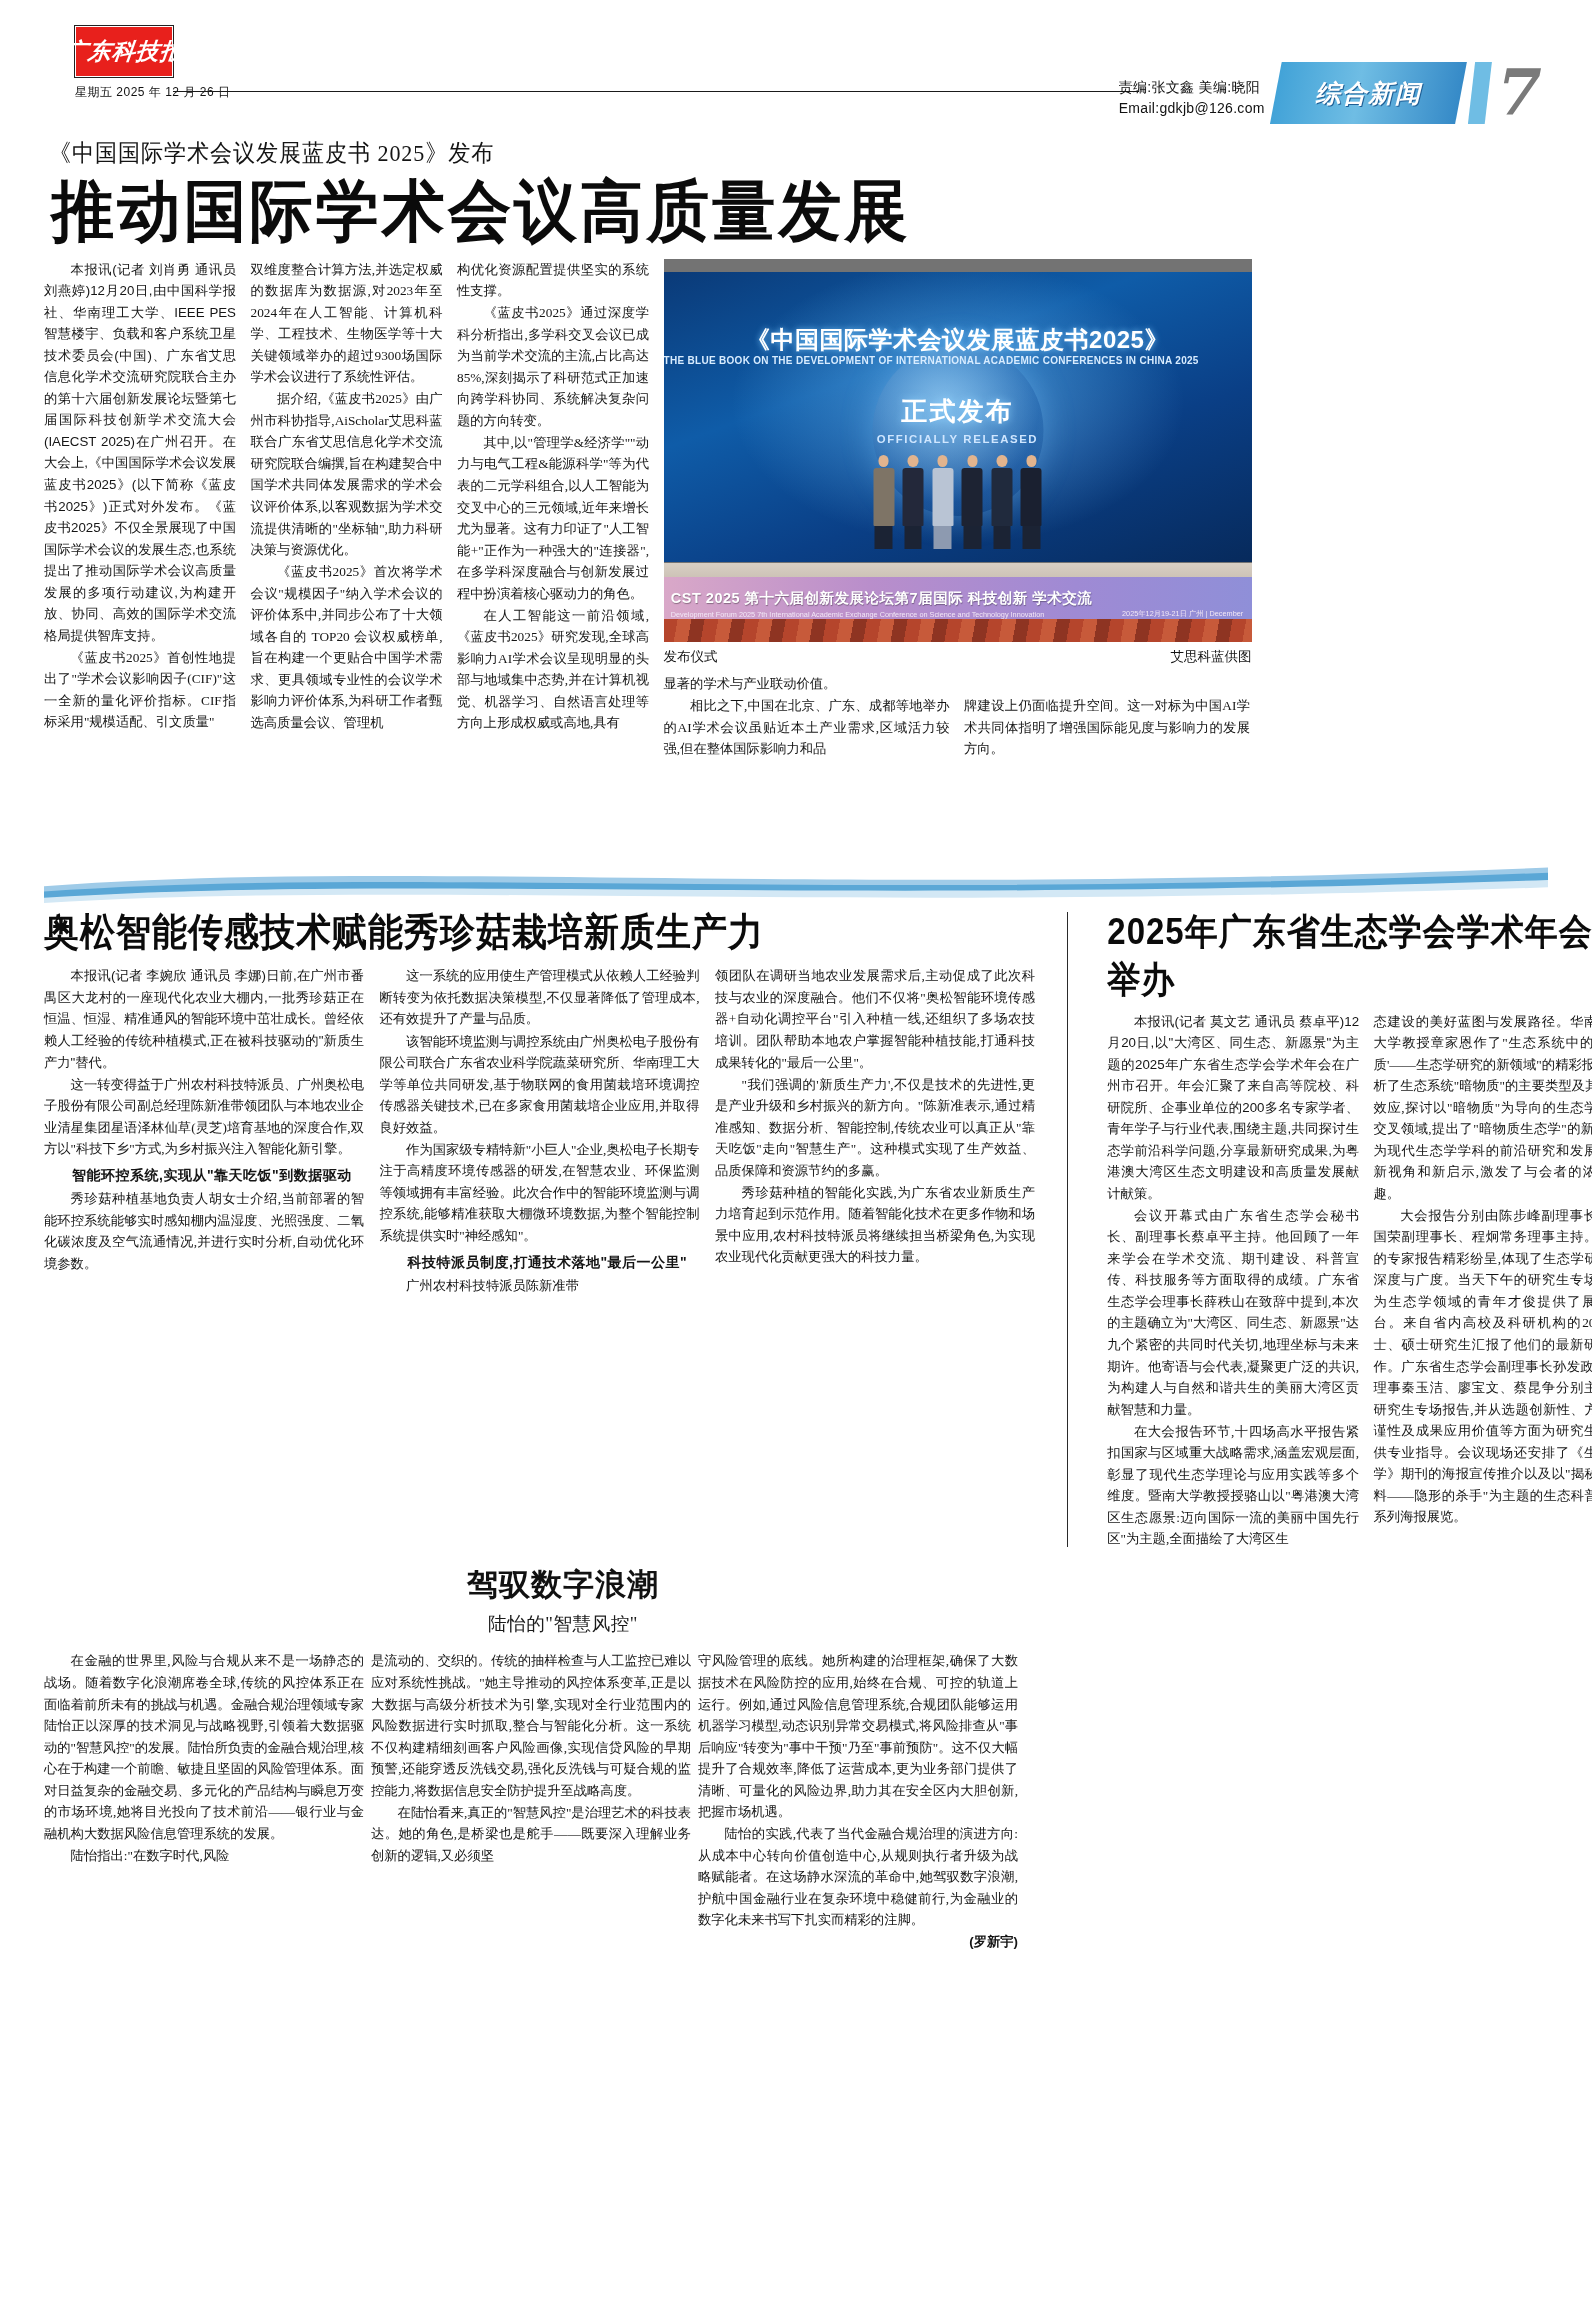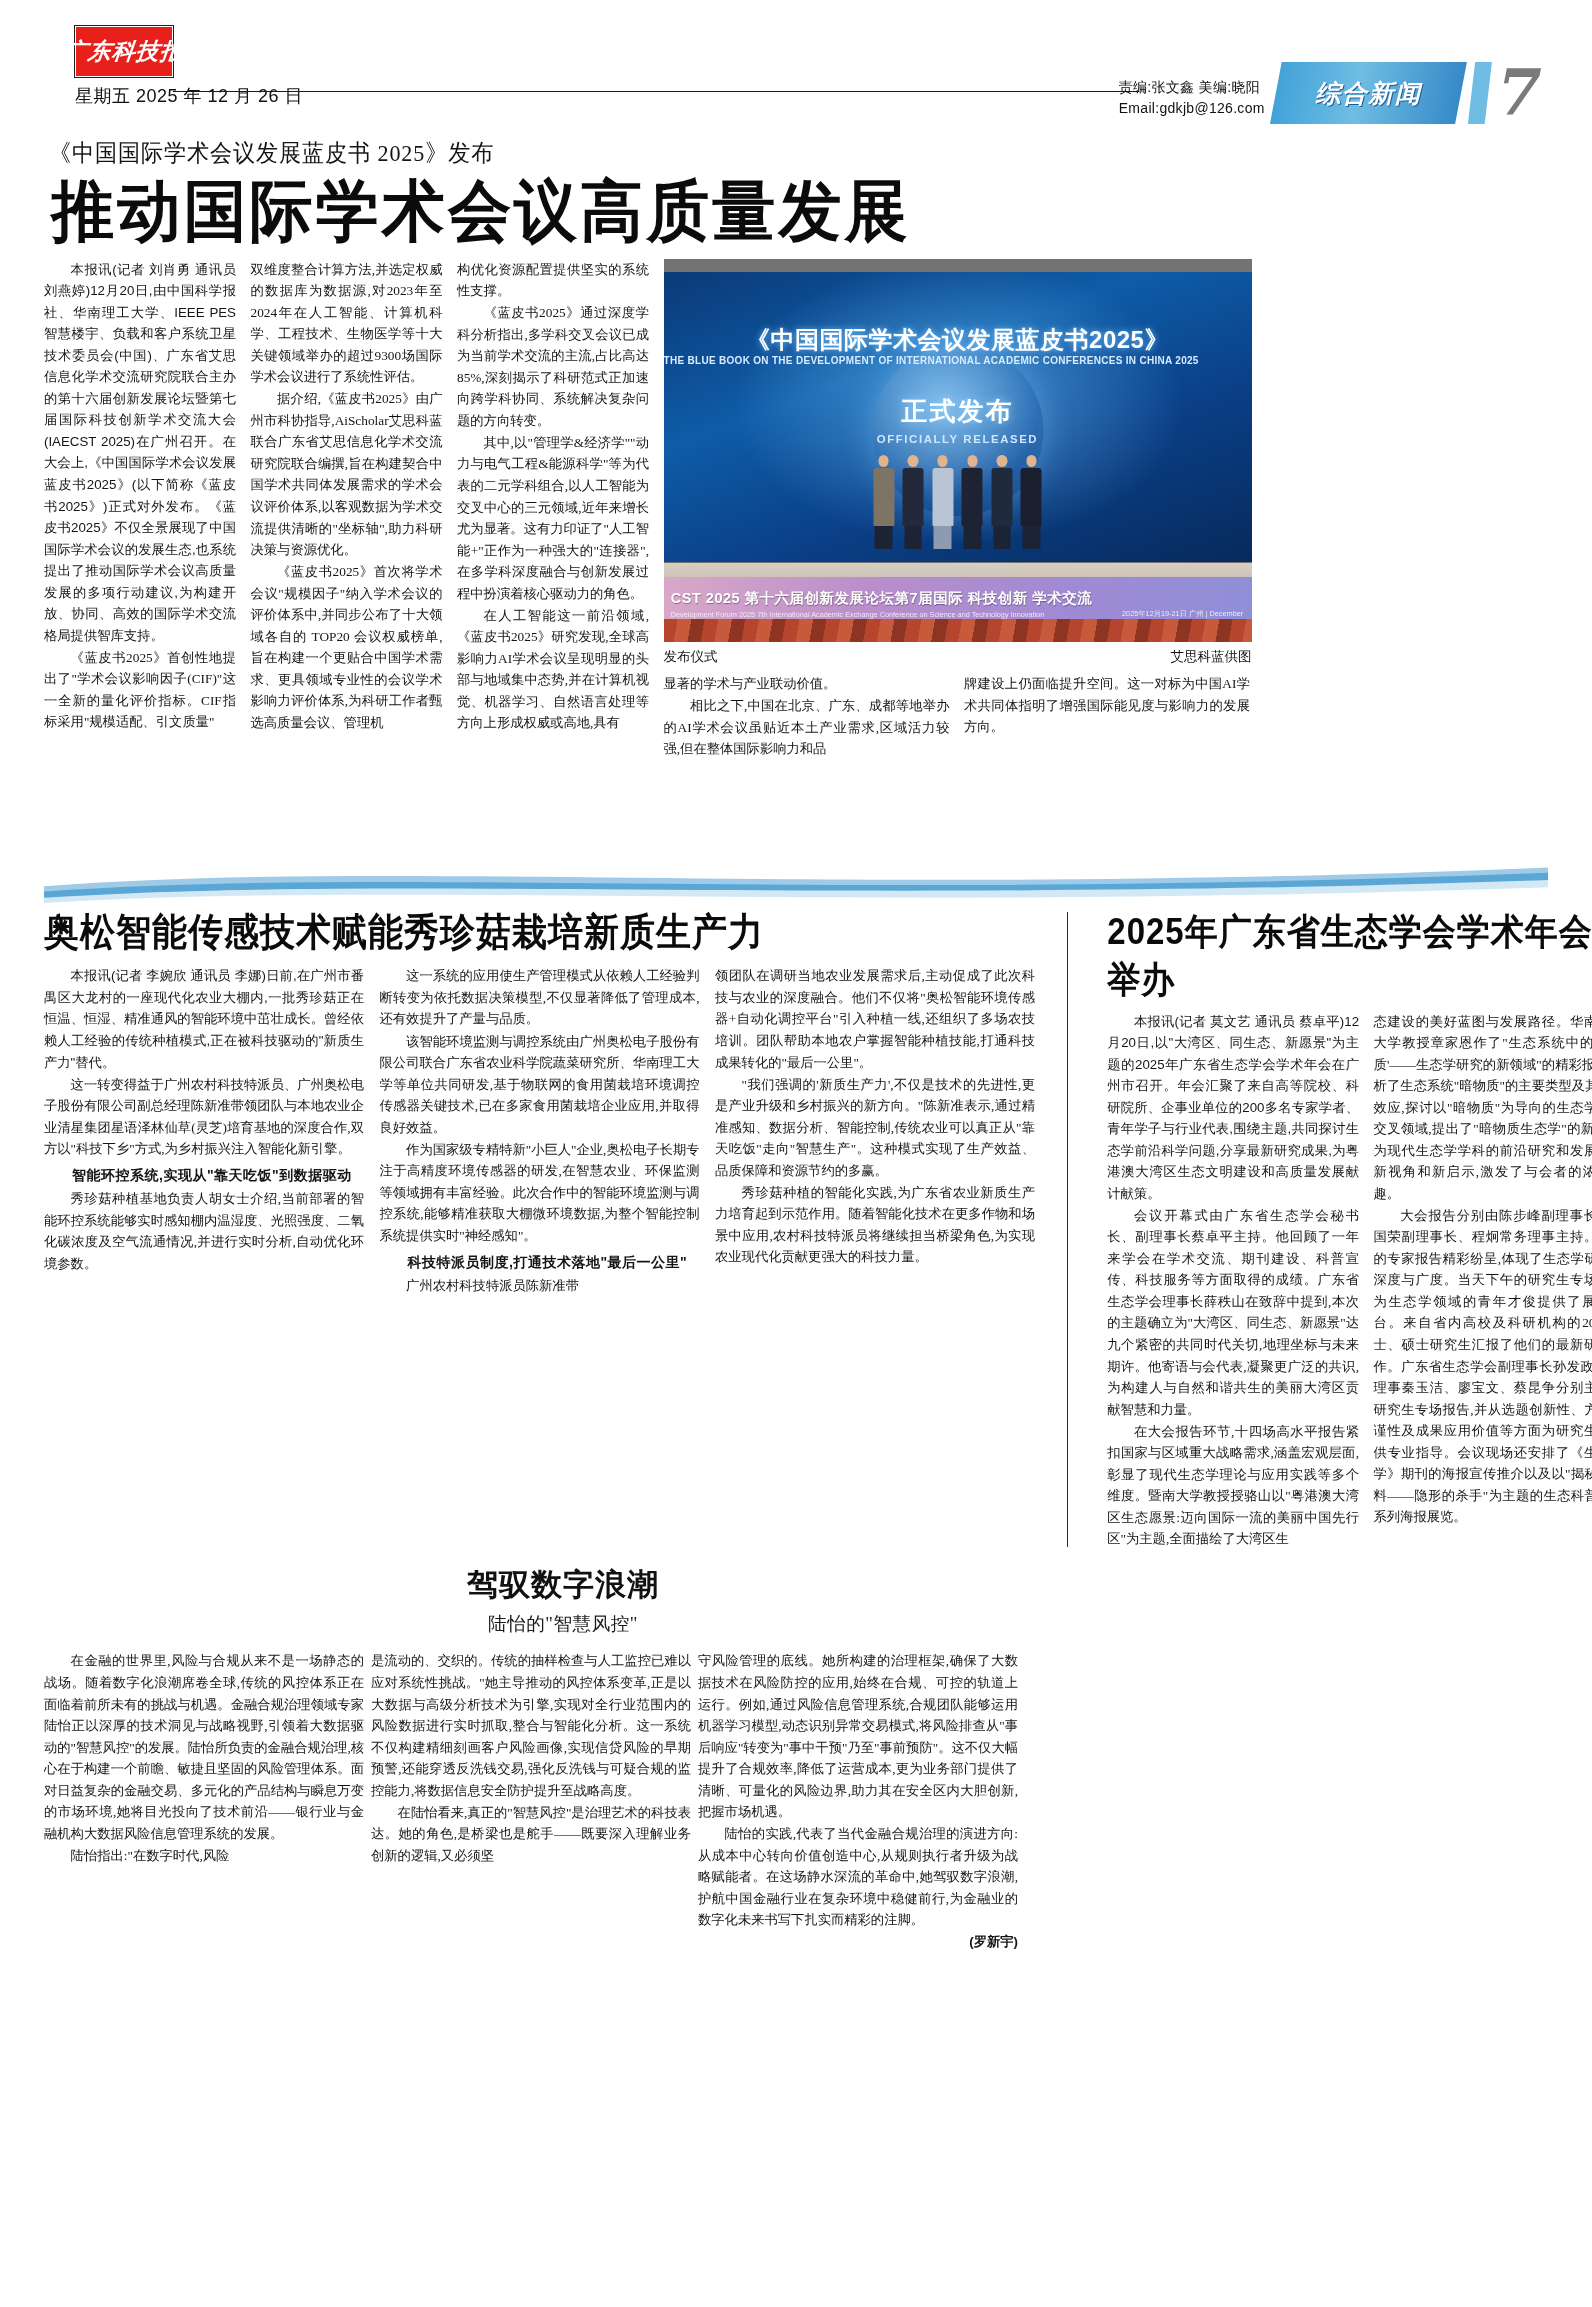--- a/index.html
+++ b/index.html
@@ -19,21 +19,21 @@
     width: 98px; height: 51px; background: #e8201c;
     border: 1.6px solid #ffffff; outline: 1px solid #222;
     display: flex; align-items: center; justify-content: center;
     position: relative;
   }
   .nameplate-text {
     color: #fff; font-size: 23px; font-weight: bold; letter-spacing: 1px;
     font-family: "DejaVu Serif", serif; font-style: italic;
     transform: skewX(-6deg); white-space: nowrap;
   }
-  .mast-date { margin-top: 7.3px; font-size: 18px; letter-spacing: 0.5px;
+  .mast-date { margin-top: 7.3px; font-size: 12px; letter-spacing: 0.5px;
     font-family: "Liberation Sans", sans-serif; color: #111; }
 
   .mast-rule { position: absolute; left: 129px; right: 409px; top: 91px;
     border-top: 1.6px solid #1a1a1a; }
 
   .mast-right { position: absolute; right: 0px; top: 31px; display: flex;
     align-items: flex-end; height: 93px; }
   .editor-block { text-align: left; padding-bottom: 5.2px; margin-right: 5.2px;
      font-family: "Liberation Sans", sans-serif; }
   .editor-line { font-size: 14px; line-height: 1.5; letter-spacing: 0.3px; color:#111; }
@@ -124,21 +124,21 @@
     text-shadow: 0.5px 0.5px 1px rgba(0,0,0,.35); padding-left: 7.3px; }
   .photo-band-sub { position:absolute; left:7.3px; bottom:2.1px; color:#f2e8f6; font-size:7.3px;
      font-family:"Liberation Sans", sans-serif; white-space: nowrap;}
   .photo-band-date { position:absolute; right:8.3px; bottom:2.1px; color:#f2e8f6; font-size:7.3px;
      font-family:"Liberation Sans", sans-serif; white-space: nowrap;}
   .photo-carpet { position:absolute; left:0; right:0; bottom:0; height: 23px;
     background: repeating-linear-gradient(100deg,#b5452c 0 13.5px,#c75a3a 13.5px 27px,#8e3422 27px 40px); }
   .photo-caption { display: flex; justify-content: space-between; margin-top: 6.2px;
     font-size: 13.5px; font-family: "Liberation Serif", serif; color: #141414; }
 
-  .art1-bottom { display: flex; gap: 14.5px; margin-top: 7.3px; }
+  .art1-bottom { display: flex; gap: 14.5px; margin-top: 7.3px; align-items: flex-end; }
   .art1-bcol { width: 286px; }
 
   
   .wave-div { position: relative; height: 50px; margin: 10.4px 0 5.2px; }
   .wave-div svg { width: 100%; height: 100%; display: block; }
 
   
   .sec2 { display: flex; gap: 32px; }
   .sec2-left { width: 992px; }
   .vline { width: 0; border-left: 1px solid #2a2a2a; margin: 3.1px 7.3px 3.1px 0; }

